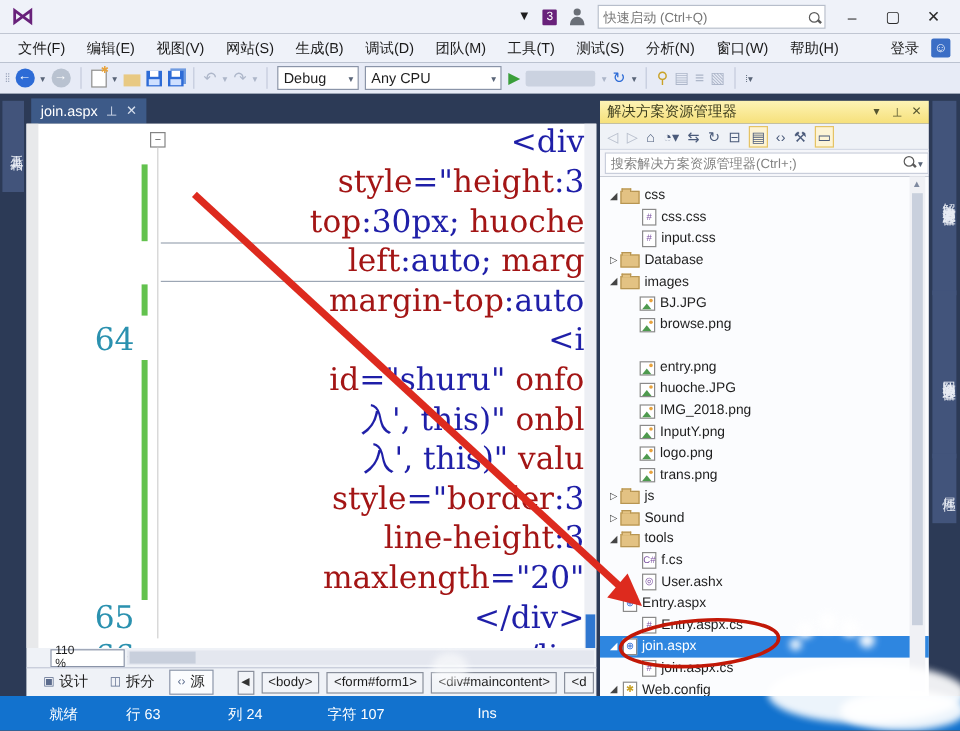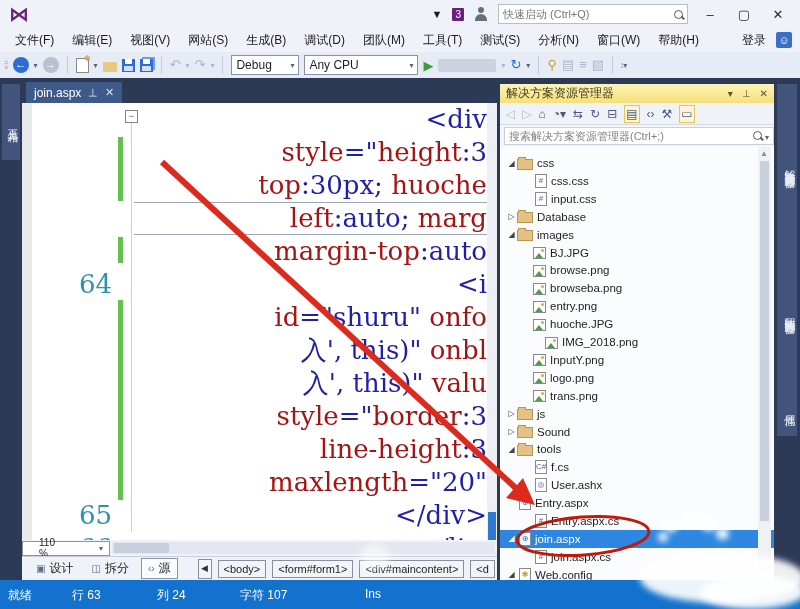--- a/index.html
+++ b/index.html
@@ -59,21 +59,21 @@
   .code-row{position:absolute;left:0;width:475px;height:33px;}
   .ln{position:absolute;left:0;top:0;width:90px;text-align:right;color:#2B91AF;
       font-family:"DejaVu Serif","Liberation Serif",serif;font-size:26px;line-height:33px;}
   .code-text{position:absolute;right:10px;top:0;line-height:33px;white-space:pre;
       font-family:"DejaVu Serif","Liberation Serif",serif;font-size:26px;}
   .seg-tag{color:#1F1FA8;} .seg-attr{color:#A31515;} .seg-val{color:#1F1FA8;}
   .curline{left:112px;top:99px;width:356px;height:31px;border-top:1px solid #9CA6B4;border-bottom:1px solid #9CA6B4;}
   .edvscroll{left:465px;top:0;width:10px;height:437px;background:#EDEFF4;}
   .edvthumb{position:absolute;left:1px;width:8px;top:409px;height:28px;background:#2F77D0;}
   .zoomrow{left:22px;top:540px;width:475px;height:16px;background:#EFF2F7;display:flex;align-items:center;}
-  .zoombox{width:54px;height:13px;background:#fff;border:1px solid #8A94A8;margin-left:0;display:flex;align-items:center;justify-content:space-between;padding:0 16px;font-size:10px;gap:44px;}
+  .zoombox{width:54px;height:13px;background:#fff;border:1px solid #8A94A8;margin-left:20px;display:flex;align-items:center;justify-content:space-between;padding:0 3px;font-size:10px;gap:44px;}
   .hscroll{flex:1;height:12px;background:#E4E7EF;margin:0 2px;position:relative;}
   .hthumb{position:absolute;left:2px;top:1px;width:55px;height:10px;background:#C8CFDC;}
   .viewtabs{left:22px;top:556px;width:475px;height:24px;background:#EFF2F7;border-top:1px solid #C9CEDB;display:flex;align-items:center;gap:6px;padding-left:8px;box-sizing:border-box;overflow:hidden;}
   .vt{display:flex;align-items:center;gap:4px;padding:1px 6px;font-size:12px;color:#1e1e1e;}
   .vt .ic{font-size:10px;color:#5b6b8c;}
   .vt.sel{border:1px solid #8A94A8;background:#FBFCFE;}
   .bcnav{width:12px;height:18px;border:1px solid #898F9C;background:#F2F4F8;text-align:center;line-height:17px;font-size:9px;color:#333;}
   .crumb{height:16px;border:1px solid #898F9C;background:#F2F4F8;font-size:11px;line-height:16px;padding:0 5px;white-space:nowrap;color:#1e1e1e;}
   
   .sehdr{left:500px;top:84px;width:274px;height:19px;background:linear-gradient(#FDF3B5,#F6E07A);display:flex;align-items:center;justify-content:space-between;padding:0 6px;box-sizing:border-box;color:#3F3F1F;}
@@ -94,21 +94,21 @@
   .ti.folder:before,.ti.folder-open:before{content:"";position:absolute;left:0;top:-3px;width:6px;height:2px;background:#E3C283;border:1px solid #B79552;border-bottom:none;}
   .ti.page{background:#fff;border:1px solid #8a8a8a;width:10px;height:12px;margin-left:2px;}
   .ti.image{background:#fff;border:1px solid #8a8a8a;width:11px;height:10px;margin-top:1px;overflow:hidden;}
   .ti.image:before{content:"";position:absolute;left:1px;bottom:0;border-left:4px solid transparent;border-right:4px solid transparent;border-bottom:5px solid #4E9A4E;}
   .ti.image:after{content:"";position:absolute;right:1px;top:1px;width:3px;height:3px;border-radius:50%;background:#E8A33D;}
   .selscroll{left:758px;top:147px;width:13px;height:433px;background:#F0F1F5;}
   .seup{position:absolute;left:2px;top:2px;font-size:8px;color:#7F8AA0;}
   .sethumb{position:absolute;left:2px;top:14px;width:9px;height:360px;background:#C9D0DD;}
   
   .statusbar{left:0;top:580px;width:800px;height:29px;background:#1272CE;color:#fff;font-size:12px;}
-  .statusbar span{position:absolute;top:7px;}
+  .statusbar span{position:absolute;top:7px;margin-left:33px;}
   
   .blob{position:absolute;background:#fff;border-radius:50%;filter:blur(3px);opacity:.92;}
   svg.overlay{position:absolute;left:0;top:0;pointer-events:none;}
 </style>
 </head>
 <body>
 
 <div id="app">
 
   <div class="abs titlebar">
@@ -341,36 +341,31 @@
       <div class="trow" style="top: 96.5px; padding-left: 22px;">
         <span class="arrow"></span>
         <span class="ti image"></span>
         <span>BJ.JPG</span>
       </div>
       <div class="trow" style="top: 114.4px; padding-left: 22px;">
         <span class="arrow"></span>
         <span class="ti image"></span>
         <span>browse.png</span>
       </div>
-      <div class="trow" style="top: 132.3px; padding-left: 22px;">
-        <span class="arrow"></span>
-        <span class="ti image"></span>
-        <span>browseba.png</span>
-      </div>
       <div class="trow" style="top: 150.2px; padding-left: 22px;">
         <span class="arrow"></span>
         <span class="ti image"></span>
         <span>entry.png</span>
       </div>
       <div class="trow" style="top: 168.1px; padding-left: 22px;">
         <span class="arrow"></span>
         <span class="ti image"></span>
         <span>huoche.JPG</span>
       </div>
-      <div class="trow" style="top: 186px; padding-left: 34px;">
+      <div class="trow" style="top: 186px; padding-left: 22px;">
         <span class="arrow"></span>
         <span class="ti image"></span>
         <span>IMG_2018.png</span>
       </div>
       <div class="trow" style="top: 203.9px; padding-left: 22px;">
         <span class="arrow"></span>
         <span class="ti image"></span>
         <span>InputY.png</span>
       </div>
       <div class="trow" style="top: 221.8px; padding-left: 22px;">

